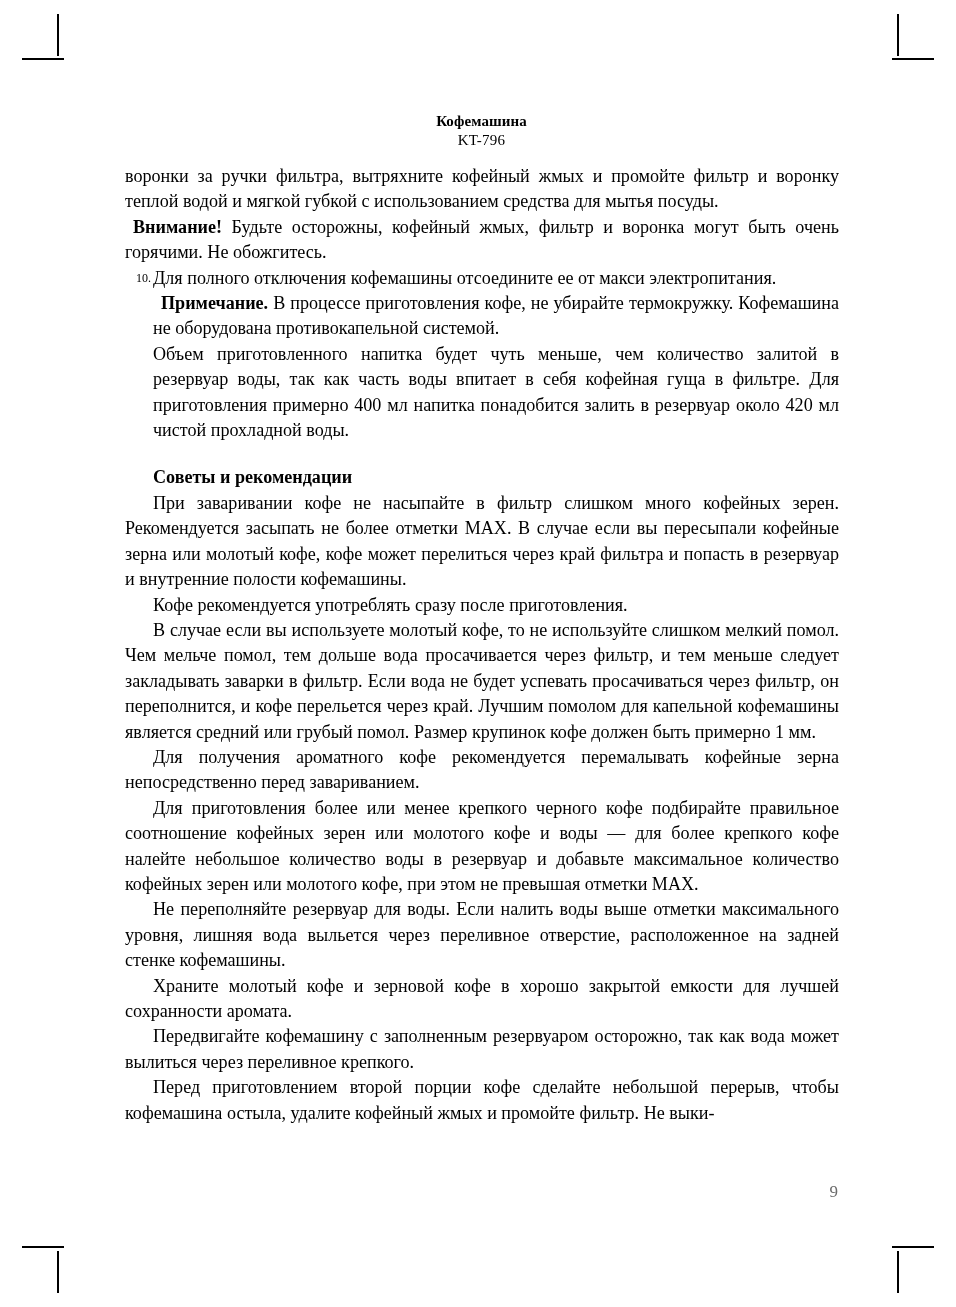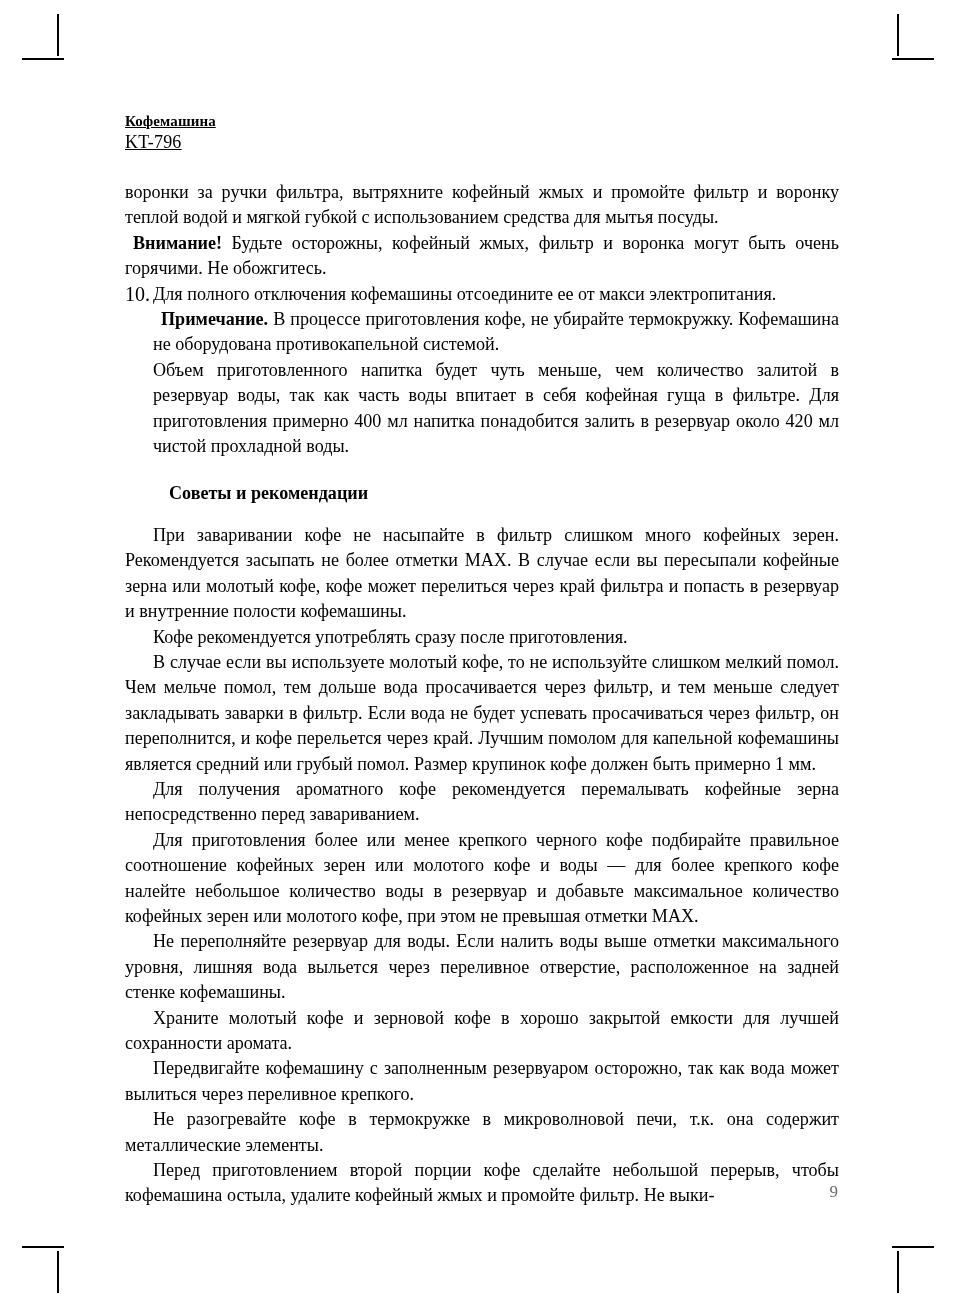--- a/index.html
+++ b/index.html
@@ -39,42 +39,41 @@
   .crop-bl-h { left: 22px;  top: 1246px; }
   .crop-br-v { left: 897px; top: 1251px; }
   .crop-br-h { left: 892px; top: 1246px; }
 
   
   .running-head {
     position: absolute;
     left: 125px;
     top: 112px;
     width: 713px;
-    text-align: left;
+    text-align: center;
     line-height: 1.28;
-    text-decoration: underline;
   }
   .running-head .model-name {
     display: block;
     font-weight: bold;
     font-size: 15px;
     letter-spacing: 0.1px;
   }
   .running-head .model-code {
     display: block;
     font-weight: normal;
-    font-size: 18px;
+    font-size: 15px;
     letter-spacing: 0.2px;
   }
 
   
   .content {
     position: absolute;
     left: 125px;
-    top: 180px;
+    top: 164px;
     width: 714px;
   }
 
   .para {
     margin: 0;
     font-size: 18.1px;
     line-height: 25.4px;
     text-align: justify;
     text-justify: inter-word;
     hyphens: manual;
@@ -87,27 +86,27 @@
   .list-item {
     position: relative;
     padding-left: 28px;
     text-indent: 0;
   }
   .list-item .marker {
     position: absolute;
     left: 0;
     top: 0;
     width: 26px;
-    text-align: left;
-    font-size: 20px;
+    text-align: right;
+    font-size: 12px;
     line-height: 25.4px;
   }
 
   .section-heading {
-    margin: 16px;
+    margin: 0;
     font-size: 18.1px;
     line-height: 25.4px;
     font-weight: bold;
     text-indent: 28px;
     text-align: left;
   }
 
   .lead-bold { font-weight: bold; margin-left: 8px; }
 
   .gap-before { margin-top: 22px; }
@@ -157,20 +156,19 @@
     <h2 class="section-heading gap-before">Советы и рекомендации</h2>
 
     <p class="para indent">При заваривании кофе не насыпайте в фильтр слишком много кофейных зерен. Рекомендуется засыпать не более отметки MAX. В случае если вы пересыпали кофейные зерна или молотый кофе, кофе может перелиться через край фильтра и попасть в резервуар и внутренние полости кофемашины.</p>
     <p class="para indent">Кофе рекомендуется употреблять сразу после приготовления.</p>
     <p class="para indent">В случае если вы используете молотый кофе, то не используйте слишком мел­кий помол. Чем мельче помол, тем дольше вода просачивается через фильтр, и тем меньше следует закладывать заварки в фильтр. Если вода не будет успевать про­сачиваться через фильтр, он переполнится, и кофе перельется через край. Лучшим помолом для капельной кофемашины является средний или грубый помол. Размер крупинок кофе должен быть примерно 1 мм.</p>
     <p class="para indent">Для получения ароматного кофе рекомендуется перемалывать кофейные зерна непосредственно перед завариванием.</p>
     <p class="para indent">Для приготовления более или менее крепкого черного кофе подбирайте пра­вильное соотношение кофейных зерен или молотого кофе и воды — для более крепкого кофе налейте небольшое количество воды в резервуар и добавьте мак­симальное количество кофейных зерен или молотого кофе, при этом не превышая отметки MAX.</p>
     <p class="para indent">Не переполняйте резервуар для воды. Если налить воды выше отметки макси­мального уровня, лишняя вода выльется через переливное отверстие, расположен­ное на задней стенке кофемашины.</p>
     <p class="para indent">Храните молотый кофе и зерновой кофе в хорошо закрытой емкости для луч­шей сохранности аромата.</p>
     <p class="para indent">Передвигайте кофемашину с заполненным резервуаром осторожно, так как вода может вылиться через переливное крепкого.</p>
-    <p class="para indent">Не разогревайте кофе в термокружке в микроволновой печи, т.к. она содержит металлические элементы.</p>
     <p class="para indent">Перед приготовлением второй порции кофе сделайте небольшой перерыв, чтобы кофемашина остыла, удалите кофейный жмых и промойте фильтр. Не выки-</p>
 
   </div>
 
   <div class="folio">9</div>
 
 </div>
 
 </body></html>

